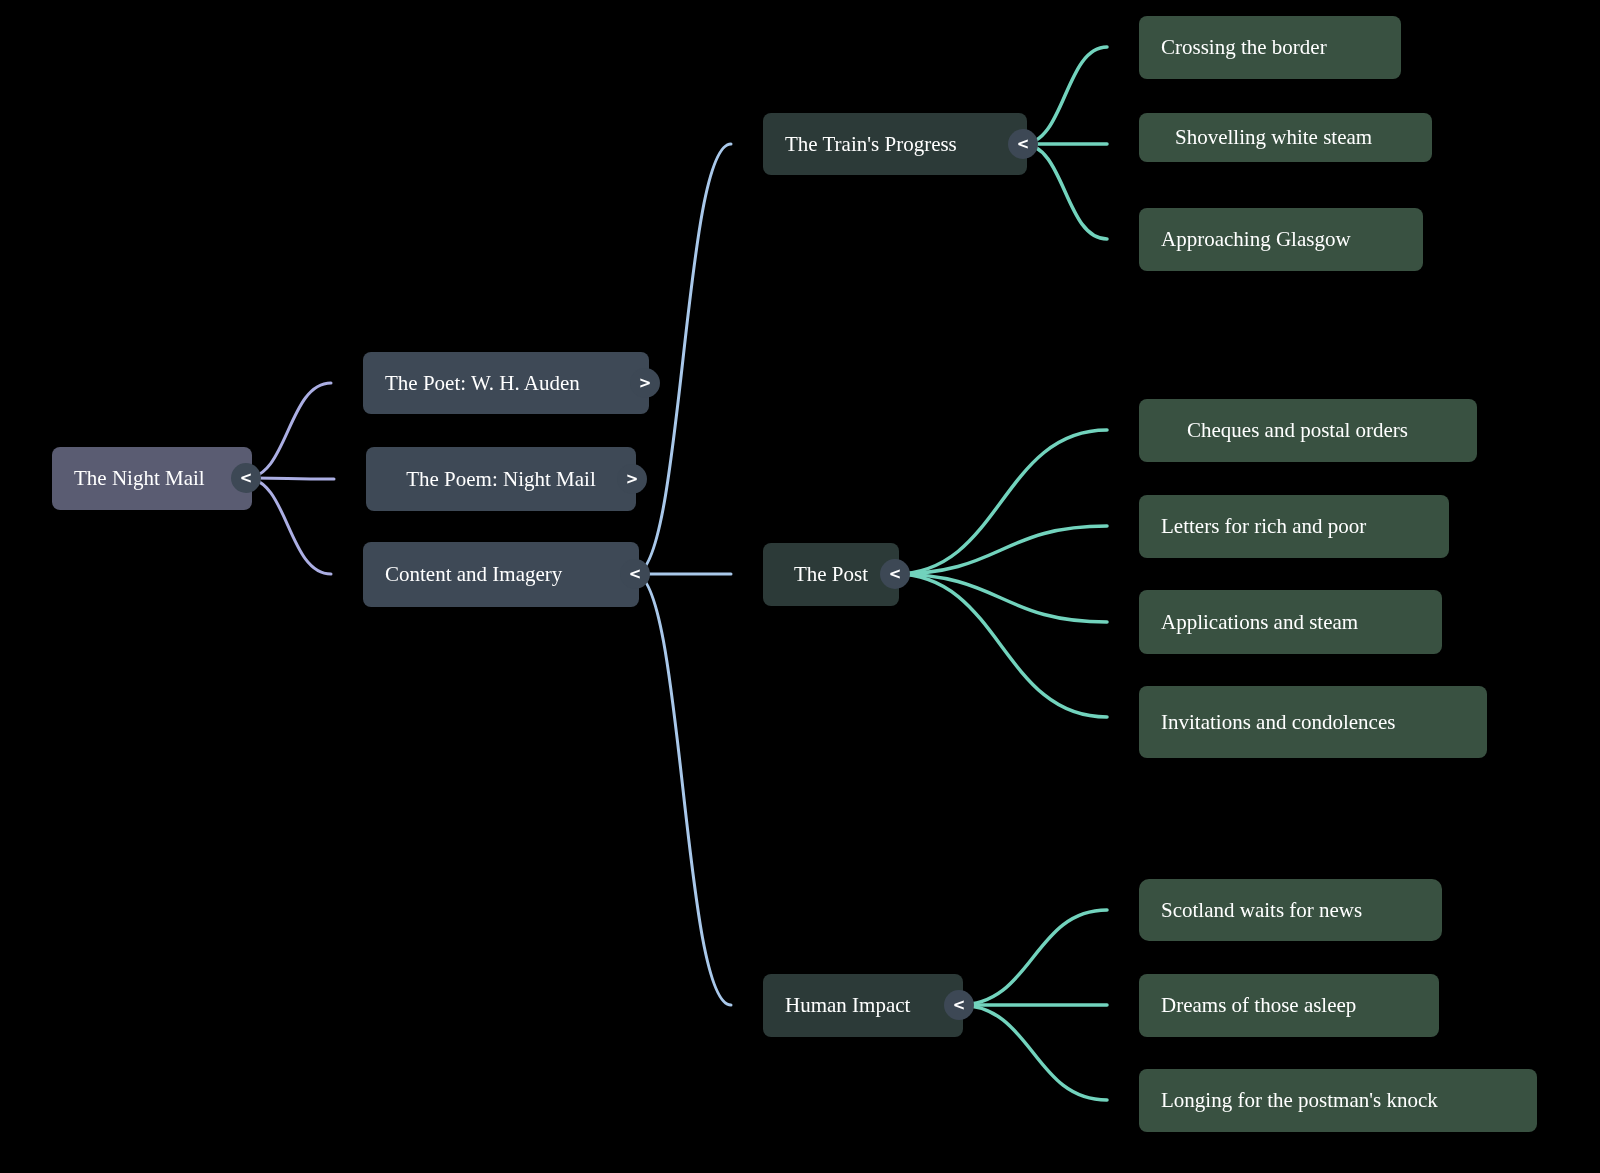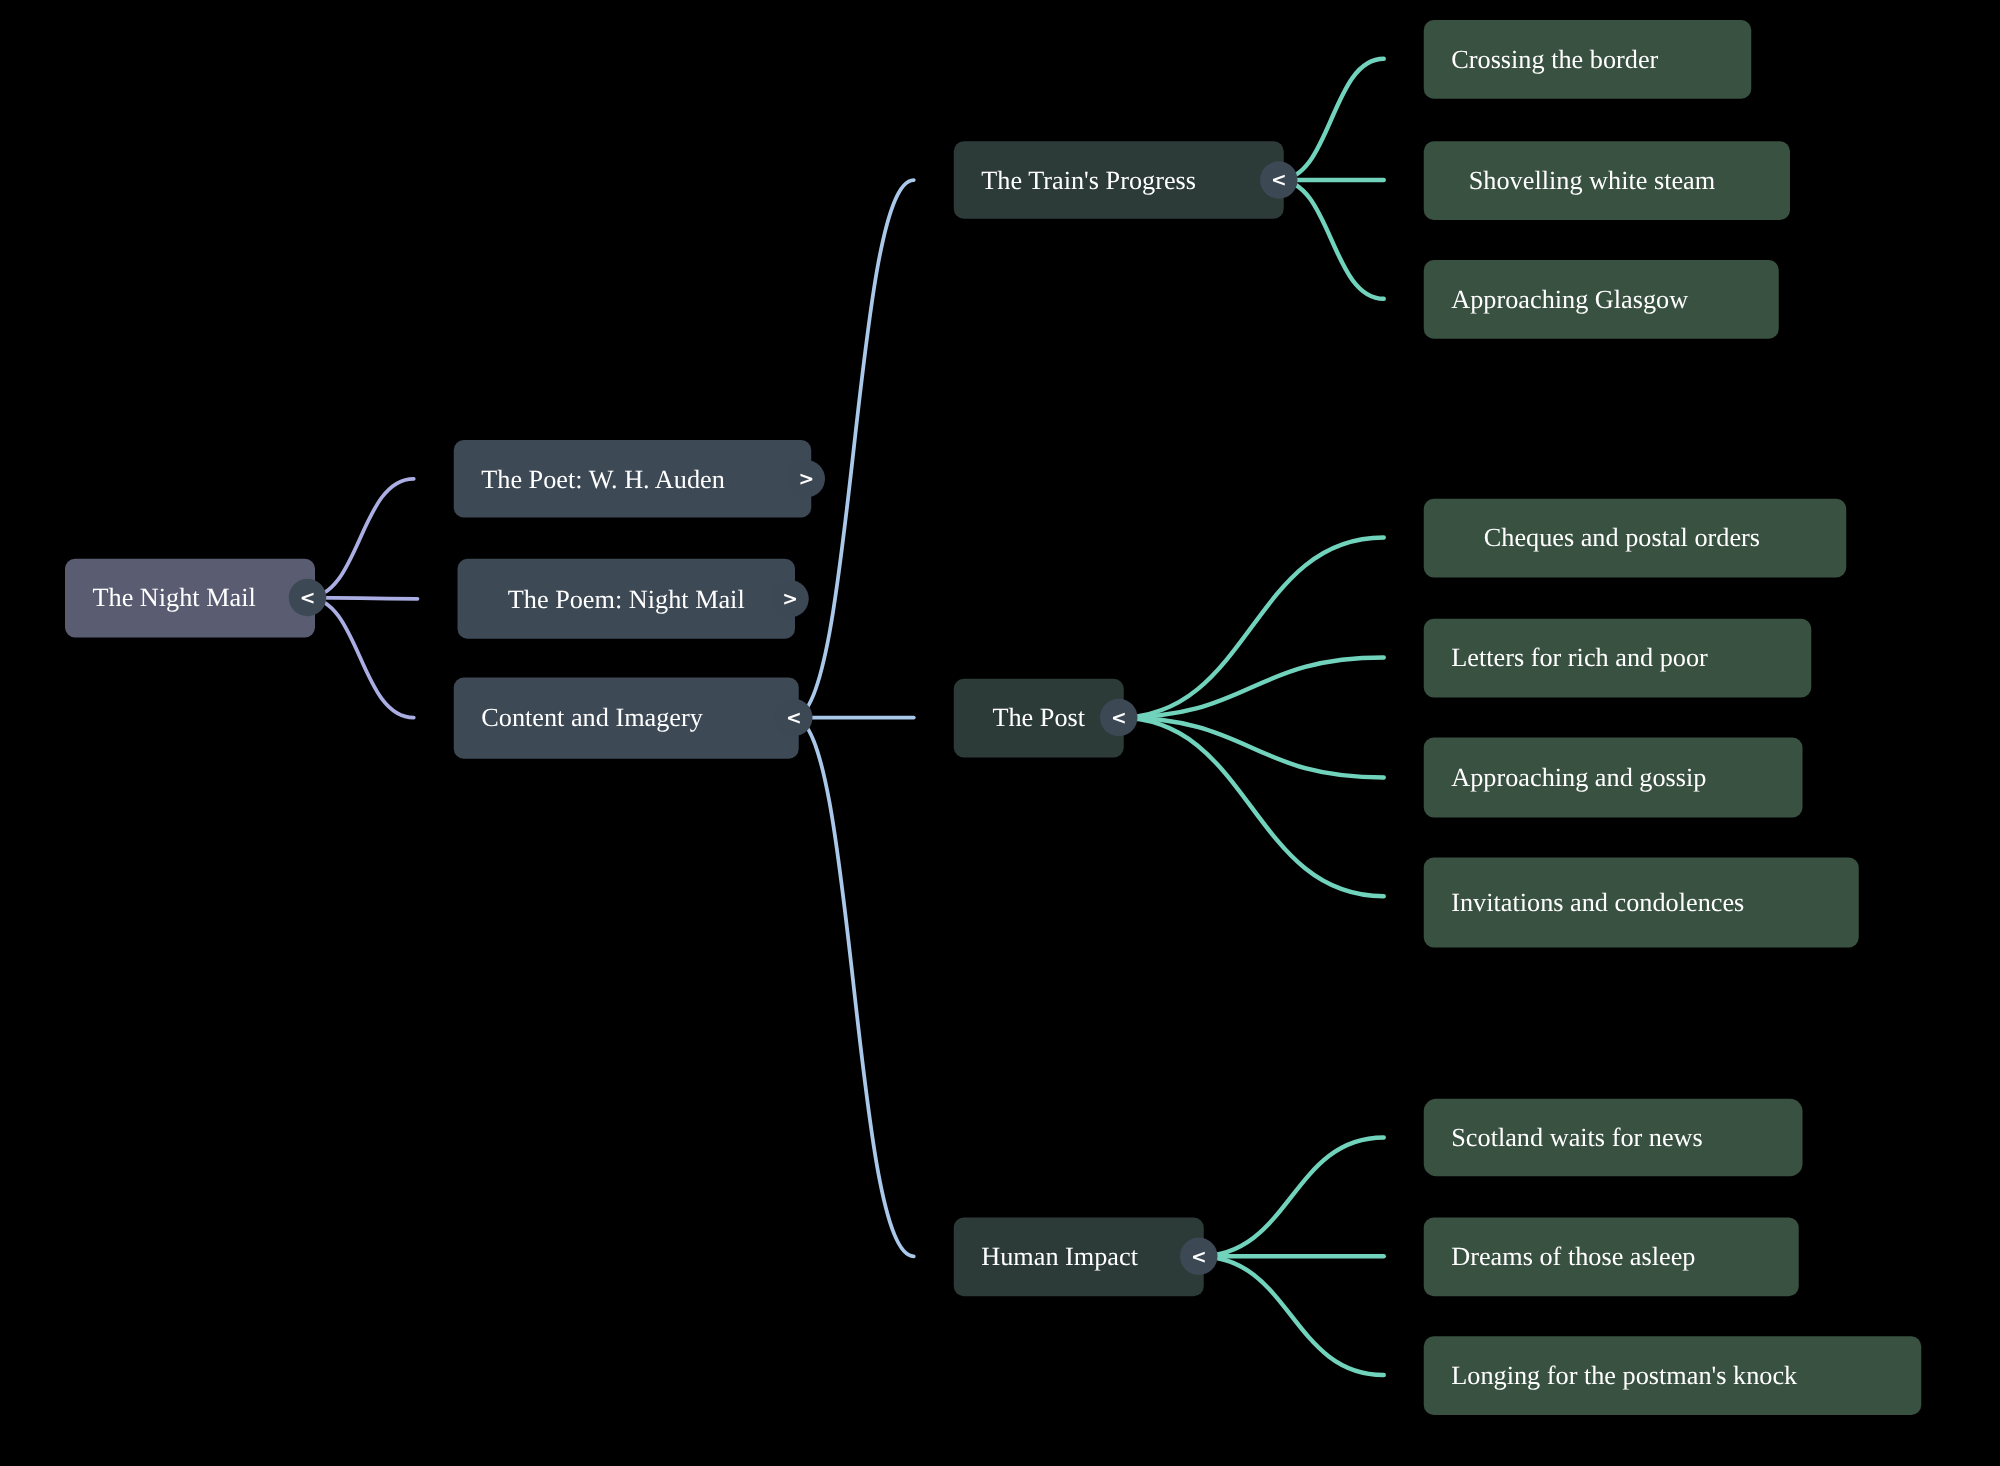--- a/index.html
+++ b/index.html
@@ -106,35 +106,35 @@
   <div class="toggle" style="left:880px;top:559px;">&lt;</div>
 
   <div class="node lvl3" style="left:731px;top:974px;width:200px;height:63px;">
     <span>Human Impact</span>
   </div>
   <div class="toggle" style="left:944px;top:990px;">&lt;</div>
 
   <div class="node lvl4" style="left:1107px;top:16px;width:262px;height:63px;">
     <span>Crossing the border</span>
   </div>
-  <div class="node lvl4" style="left:1107px;top:113px;width:293px;height:63px;padding-left:36px;">
+  <div class="node lvl4" style="left:1107px;top:113px;width:293px;height:49px;padding-left:36px;">
     <span>Shovelling white steam</span>
   </div>
   <div class="node lvl4" style="left:1107px;top:208px;width:284px;height:63px;">
     <span>Approaching Glasgow</span>
   </div>
 
   <div class="node lvl4" style="left:1107px;top:399px;width:338px;height:63px;padding-left:48px;">
     <span>Cheques and postal orders</span>
   </div>
   <div class="node lvl4" style="left:1107px;top:495px;width:310px;height:63px;">
     <span>Letters for rich and poor</span>
   </div>
   <div class="node lvl4" style="left:1107px;top:590px;width:303px;height:64px;">
-    <span>Approaching and gossip</span>
+    <span>Applications and steam</span>
   </div>
   <div class="node lvl4" style="left:1107px;top:686px;width:348px;height:72px;">
     <span>Invitations and condolences</span>
   </div>
 
   <div class="node lvl4" style="left:1107px;top:879px;width:303px;height:62px;border-radius:10px;">
     <span>Scotland waits for news</span>
   </div>
   <div class="node lvl4" style="left:1107px;top:974px;width:300px;height:63px;">
     <span>Dreams of those asleep</span>

